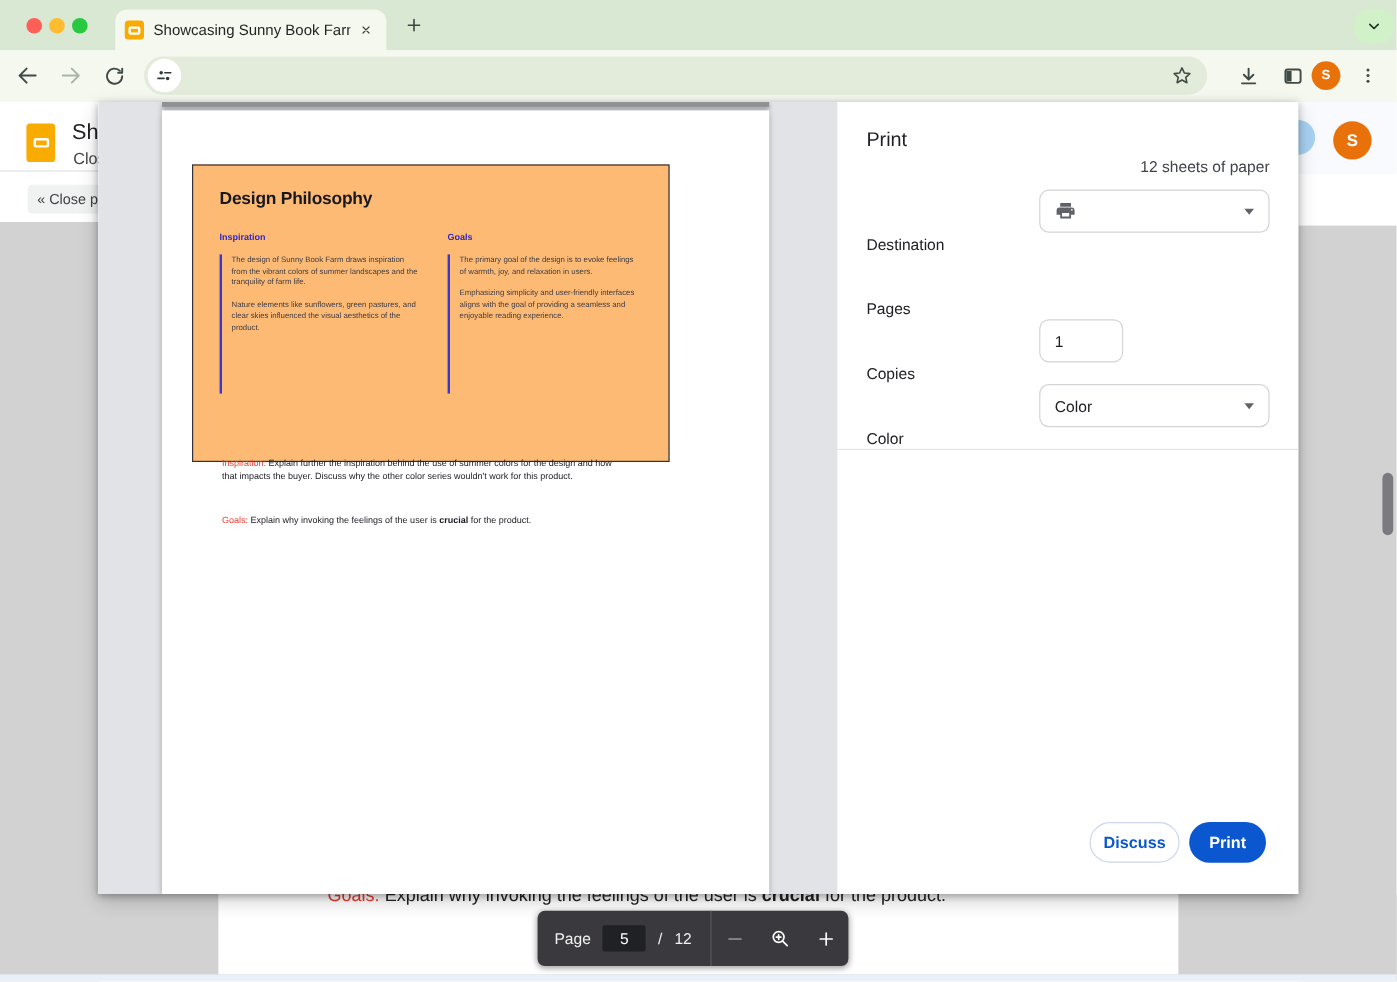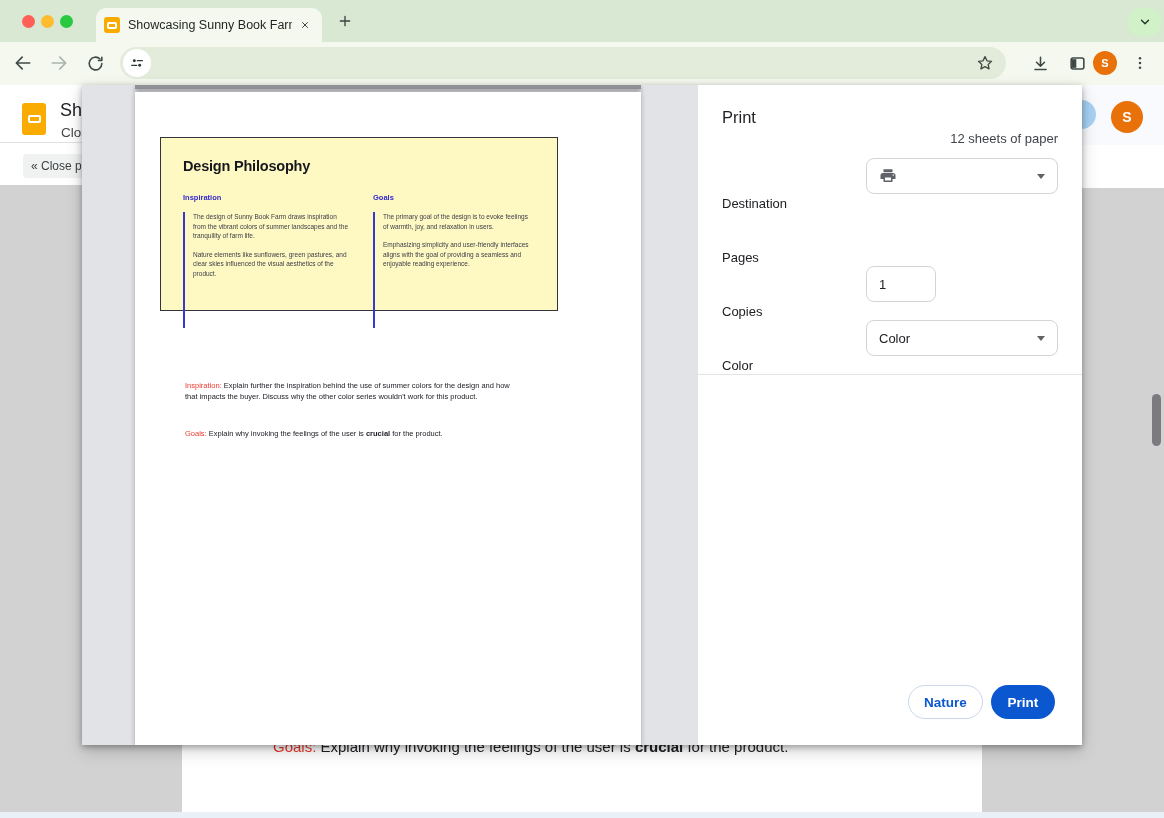--- a/index.html
+++ b/index.html
@@ -61,21 +61,21 @@
   .ul-bottom-strip { position:absolute; left:0; top:812px; width:1164px; height:6px; background:#eaf0f7; }
 
   
   .modal { position:absolute; left:82px; top:85px; width:1000px; height:660px; z-index:10;
            box-shadow:0 2px 6px rgba(0,0,0,.3), 0 6px 16px rgba(0,0,0,.18); }
   .preview-pane { position:absolute; left:0; top:0; width:616px; height:660px; background:#e1e3e7; overflow:hidden; }
   .prev-edge { position:absolute; left:53px; top:0; width:506px; height:4px; background:#919195;
                box-shadow:0 2px 4px rgba(0,0,0,.35); }
   .paper { position:absolute; left:53px; top:7px; width:506px; height:653px; background:#fff;
            box-shadow:0 1px 5px rgba(0,0,0,.28); }
-  .slide { position:absolute; left:25px; top:45px; width:398px; height:174px; background:#fef9c3;
+  .slide { position:absolute; left:25px; top:45px; width:398px; height:248px; background:#fdba74;
            border:1.5px solid #33333b; }
   .slide-title { position:absolute; left:22px; top:20px; font-size:14.5px; font-weight:700; color:#17171e; letter-spacing:-.2px; }
   .slide-cols { position:absolute; left:22px; top:55px; right:24px; display:flex; }
   .scol1 { width:168px; margin-right:22px; }
   .scol2 { flex:1; }
   .col-h { font-size:7.5px; font-weight:700; color:#2f27ce; margin-bottom:10px; }
   .col-b { border-left:2px solid #3737d2; padding-left:8px; min-height:116px; }
   .col-b p { font-size:6.5px; line-height:9.5px; color:#3b3b45; margin-bottom:9px; }
   .paper-notes { position:absolute; left:50px; top:288px; width:338px; }
   .note { font-size:7.5px; line-height:11px; color:#1b1b22; }
@@ -278,19 +278,42 @@
 
       <div class="pd-label" style="top:246px">Color</div>
       <div class="pd-control" style="top:235px">
         <span>Color</span>
         <span class="caret"></span>
       </div>
 
       <div class="pd-divider"></div>
 
 
-      <button class="btn-cancel">Nature</button>
+      <button class="btn-cancel">Discuss</button>
       <button class="btn-print">Print</button>
     </div>
   </div>
 
+  <div class="pdfbar">
+    <span class="pg">Page</span>
+    <input class="page-input" value="5" style="">
+    <span class="sep">/</span>
+    <span class="tot">12</span>
+    <div class="vdiv"></div>
+    <button class="icon-btn zbtn">
+      <svg width="17" height="17" viewBox="0 0 24 24" fill="none" stroke="#98989c" stroke-width="2" stroke-linecap="round">
+          <path d="M5 12h14"></path>
+        </svg>
+    </button>
+    <button class="icon-btn zbtn">
+      <svg width="18" height="18" viewBox="0 0 24 24" fill="none" stroke="#fff" stroke-width="1.9" stroke-linecap="round">
+          <circle cx="10.5" cy="10.5" r="6"></circle>
+          <path d="M15.2 15.2L20 20M8 10.5h5M10.5 8v5"></path>
+        </svg>
+    </button>
+    <button class="icon-btn zbtn">
+      <svg width="17" height="17" viewBox="0 0 24 24" fill="none" stroke="#fff" stroke-width="2" stroke-linecap="round">
+          <path d="M12 5v14M5 12h14"></path>
+        </svg>
+    </button>
+  </div>
 
 </div>
 
 </body></html>

